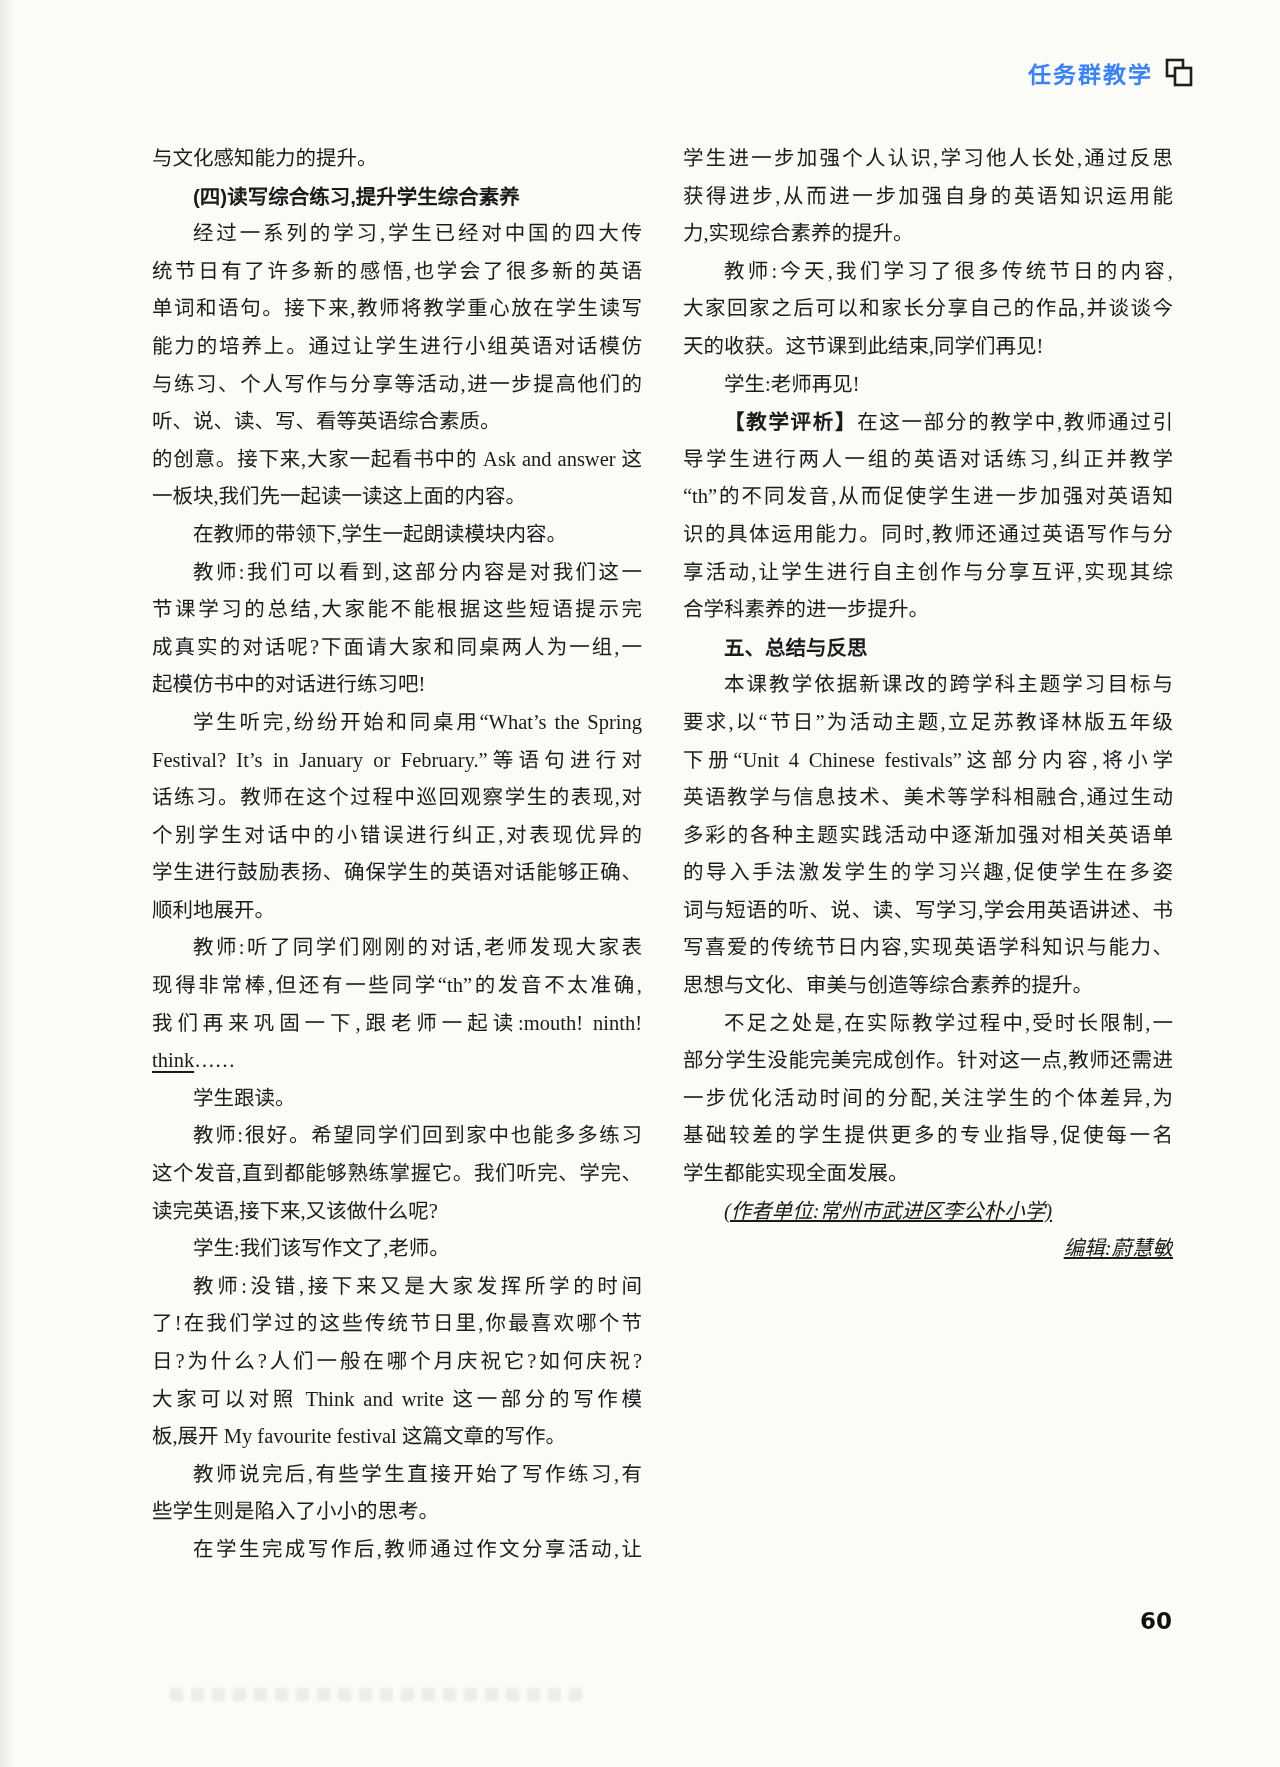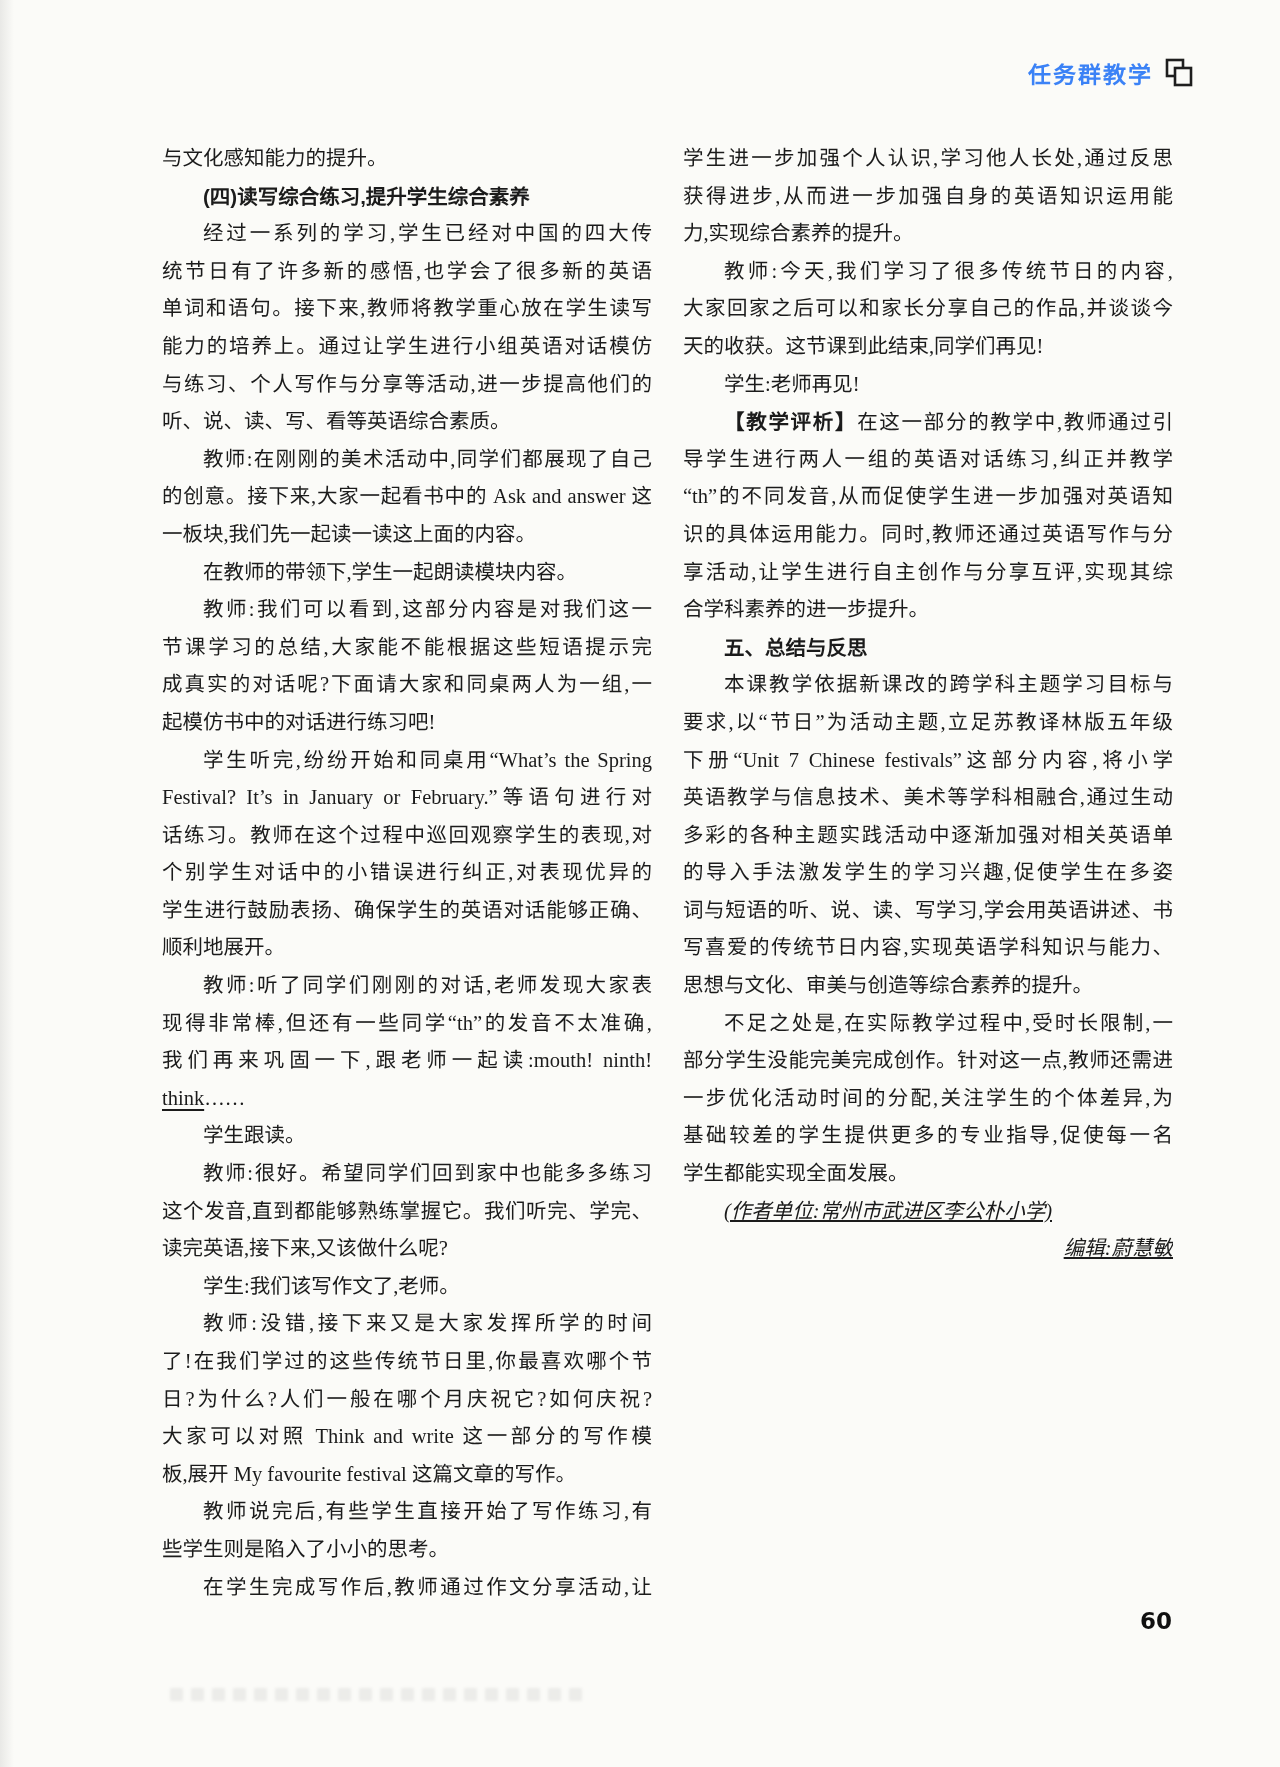--- a/index.html
+++ b/index.html
@@ -21,21 +21,21 @@
   }
   .htitle {
     font-family:"Liberation Sans","DejaVu Sans",sans-serif;
     font-weight:bold; font-size:23px; letter-spacing:2px; color:#3b82f6;
   }
   .hicon { display:block; }
   .col {
     position:absolute; top:140px; width:490px;
     font-size:20.5px; line-height:37.6px;
   }
-  .col-left  { left:162px; }
+  .col-left  { left:152px; }
   .col-right { left:683px; }
   .line { height:37.6px; overflow:hidden; }
   .ind  { text-indent:2em; }
   .just { text-align:justify; text-align-last:justify; }
   .hei, .line b {
     font-weight:bold;
     font-family:"Liberation Sans","DejaVu Sans",sans-serif;
   }
   .kai  { font-style:italic;text-decoration:underline; }
   .ar   { text-align:right; text-align-last:right; }
@@ -67,21 +67,20 @@
 
 <main class="col col-left">
     <div class="line">与文化感知能力的提升。</div>
     <div class="line ind hei">(四)读写综合练习,提升学生综合素养</div>
     <div class="line ind just">经过一系列的学习,学生已经对中国的四大传</div>
     <div class="line just">统节日有了许多新的感悟,也学会了很多新的英语</div>
     <div class="line just">单词和语句。接下来,教师将教学重心放在学生读写</div>
     <div class="line just">能力的培养上。通过让学生进行小组英语对话模仿</div>
     <div class="line just">与练习、个人写作与分享等活动,进一步提高他们的</div>
     <div class="line">听、说、读、写、看等英语综合素质。</div>
-    <div class="line ind just">教师:在刚刚的美术活动中,同学们都展现了自己</div>
     <div class="line just">的创意。接下来,大家一起看书中的 Ask and answer 这</div>
     <div class="line">一板块,我们先一起读一读这上面的内容。</div>
     <div class="line ind">在教师的带领下,学生一起朗读模块内容。</div>
     <div class="line ind just">教师:我们可以看到,这部分内容是对我们这一</div>
     <div class="line just">节课学习的总结,大家能不能根据这些短语提示完</div>
     <div class="line just">成真实的对话呢?下面请大家和同桌两人为一组,一</div>
     <div class="line">起模仿书中的对话进行练习吧!</div>
     <div class="line ind just">学生听完,纷纷开始和同桌用“What’s the Spring</div>
     <div class="line just">Festival? It’s in January or February.”等语句进行对</div>
     <div class="line just">话练习。教师在这个过程中巡回观察学生的表现,对</div>
@@ -116,21 +115,21 @@
     <div class="line ind">学生:老师再见!</div>
     <div class="line ind just"><b>【教学评析】</b>在这一部分的教学中,教师通过引</div>
     <div class="line just">导学生进行两人一组的英语对话练习,纠正并教学</div>
     <div class="line just">“th”的不同发音,从而促使学生进一步加强对英语知</div>
     <div class="line just">识的具体运用能力。同时,教师还通过英语写作与分</div>
     <div class="line just">享活动,让学生进行自主创作与分享互评,实现其综</div>
     <div class="line">合学科素养的进一步提升。</div>
     <div class="line ind hei">五、总结与反思</div>
     <div class="line ind just">本课教学依据新课改的跨学科主题学习目标与</div>
     <div class="line just">要求,以“节日”为活动主题,立足苏教译林版五年级</div>
-    <div class="line just">下册“Unit 7 Chinese festivals”这部分内容,将小学</div>
+    <div class="line just">下册“Unit 4 Chinese festivals”这部分内容,将小学</div>
     <div class="line just">英语教学与信息技术、美术等学科相融合,通过生动</div>
     <div class="line just">多彩的各种主题实践活动中逐渐加强对相关英语单</div>
     <div class="line just">的导入手法激发学生的学习兴趣,促使学生在多姿</div>
     <div class="line just">词与短语的听、说、读、写学习,学会用英语讲述、书</div>
     <div class="line just">写喜爱的传统节日内容,实现英语学科知识与能力、</div>
     <div class="line">思想与文化、审美与创造等综合素养的提升。</div>
     <div class="line ind just">不足之处是,在实际教学过程中,受时长限制,一</div>
     <div class="line just">部分学生没能完美完成创作。针对这一点,教师还需进</div>
     <div class="line just">一步优化活动时间的分配,关注学生的个体差异,为</div>
     <div class="line just">基础较差的学生提供更多的专业指导,促使每一名</div>

